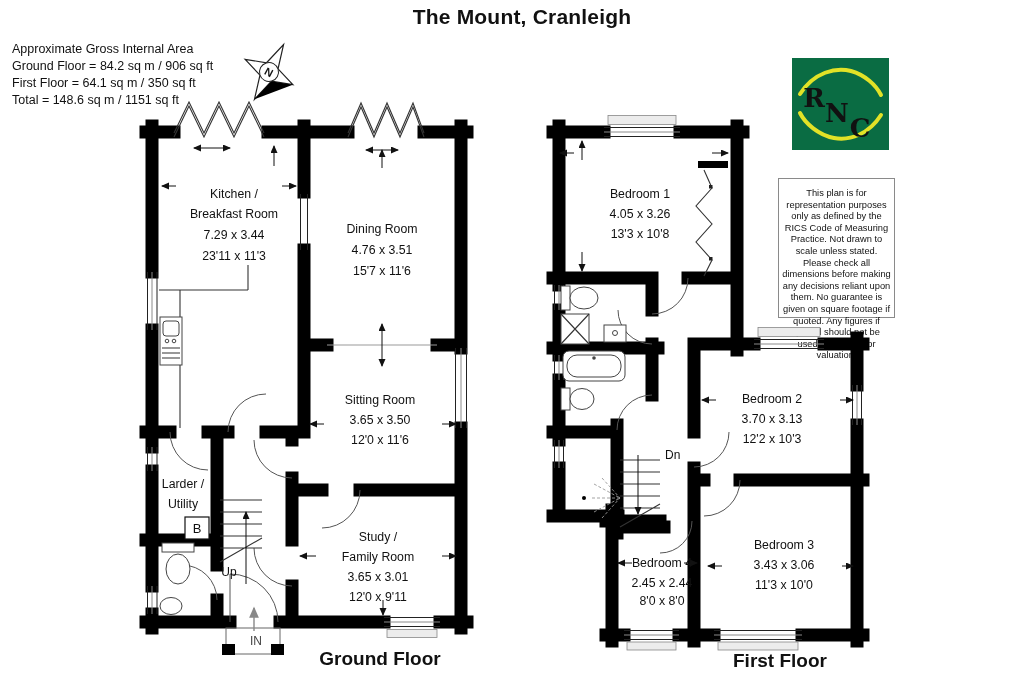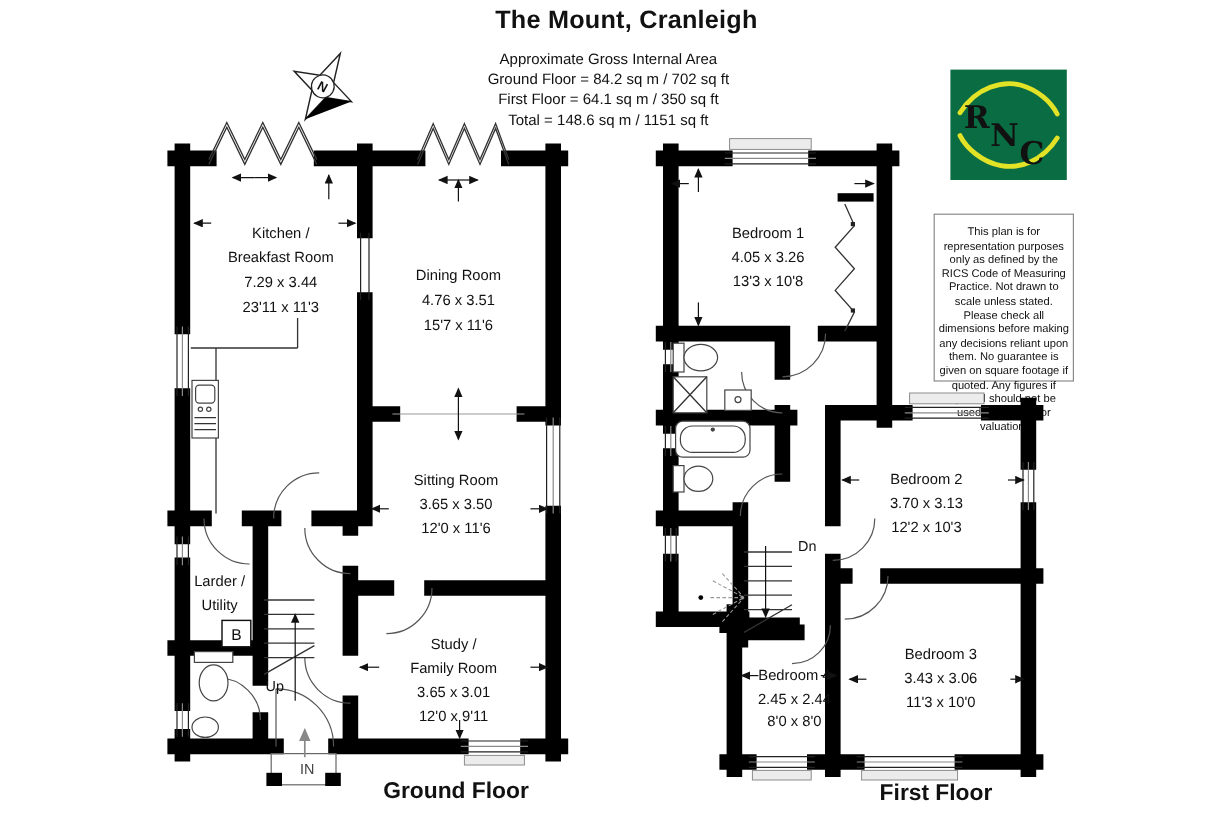--- a/index.html
+++ b/index.html
@@ -1,20 +1,20 @@
 <!DOCTYPE html>
 <html><head>
 <meta charset="utf-8">
 <style>
   html,body{margin:0;padding:0;background:#fff;}
   .page{position:relative;width:1020px;height:680px;background:#ffffff;overflow:hidden;
         font-family:"Liberation Sans",sans-serif;color:#111;margin-left:12px;}
   .title{position:absolute;top:5px;left:0;right:0;text-align:center;
          font-size:21px;font-weight:bold;letter-spacing:.2px;}
-  .area-block{position:absolute;top:41px;left:0;width:990px;text-align:center;
+  .area-block{position:absolute;top:41px;left:0;width:990px;text-align:left;
               font-size:12.5px;line-height:17px;}
   .disclaimer{position:absolute;left:766px;top:178px;width:117px;height:140px;
               border:1px solid #8a8a8a;box-sizing:border-box;background:#fff;
               font-size:9.3px;line-height:11.6px;text-align:center;padding:9px 3px;}
   svg{position:absolute;left:0;top:0;}
   svg text{font-family:"Liberation Sans",sans-serif;font-size:12.3px;fill:#111;text-anchor:middle;}
   svg text.fl{font-size:19px;font-weight:bold;}
   svg text.small{font-size:12px;}
   svg text.logo-letter{font-family:"DejaVu Serif",serif;font-size:26px;font-weight:bold;}
   .wall{stroke:#000;stroke-width:13;fill:none;stroke-linecap:square;}
@@ -29,21 +29,21 @@
 </style>
 </head>
 <body>
 
 <div class="page">
 
   <div class="title">The Mount, Cranleigh</div>
 
   <div class="area-block">
     <div>Approximate Gross Internal Area</div>
-    <div>Ground Floor = 84.2 sq m / 702 sq ft</div>
+    <div>Ground Floor = 84.2 sq m / 906 sq ft</div>
     <div>First Floor = 64.1 sq m / 350 sq ft</div>
     <div>Total = 148.6 sq m / 1151 sq ft</div>
   </div>
 
   <div class="disclaimer">This plan is for representation purposes only as defined by the RICS Code of Measuring Practice. Not drawn to scale unless stated. Please check all dimensions before making any decisions reliant upon them. No guarantee is given on square footage if quoted. Any figures if quoted should not be used as a basis for valuation.</div>
 
   <svg width="1020" height="680" viewBox="0 0 1020 680">
     <defs>
       <marker id="ah" markerWidth="9" markerHeight="8" refX="7" refY="3.5" orient="auto">
         <path d="M0,0 L8,3.5 L0,7 Z" fill="#111"></path>

